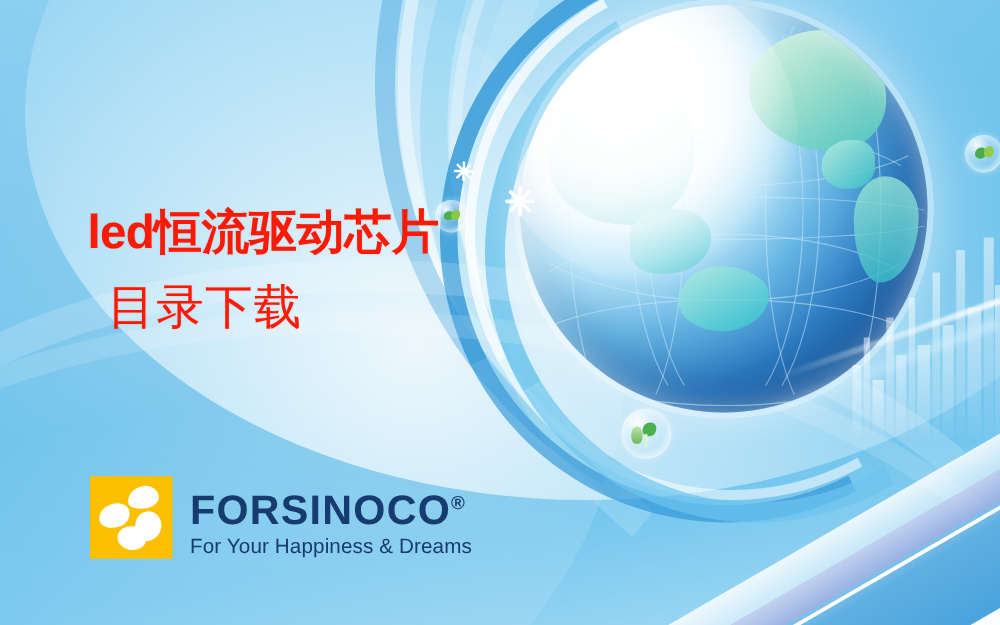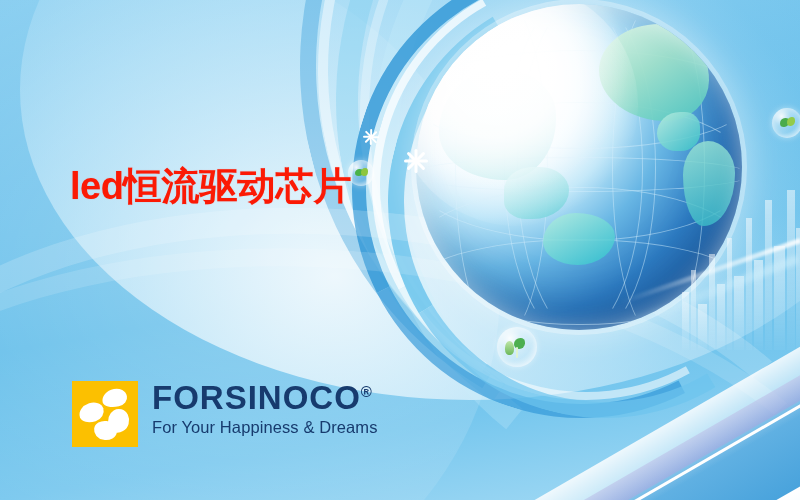--- a/index.html
+++ b/index.html
@@ -95,21 +95,21 @@
   }
   #headline .l1 .en{
     font-family:"Liberation Sans",sans-serif;font-weight:700;letter-spacing:-.5px;
   }
   #headline .l2{
     display:block;font-size:38px;margin-left:16px;margin-top:14px;
     font-family:"Liberation Serif","DejaVu Serif",serif;letter-spacing:1px;
   }
 
   
-  #logo{position:absolute;left:72px;top:381px;display:flex;align-items:flex-start;}
+  #logo{position:absolute;left:72px;top:381px;display:flex;align-items:flex-end;}
   #logo-mark{
     position:relative;width:66px;height:66px;background:#fcc000;flex:none;
   }
   #logo-mark .petal{position:absolute;background:#fff;}
   #logo-text{margin-left:14px;}
   #brand{
     display:block;color:#173b6e;font-weight:700;font-size:33px;
     letter-spacing:1px;line-height:1;position:relative;
     font-family:"Liberation Sans",sans-serif;
   }
@@ -226,20 +226,21 @@
     <span style="height:12px;width:3px;transform:translate(-50%,0) rotate(90deg);"></span>
     <span style="height:12px;width:3px;transform:translate(-50%,0) rotate(135deg);"></span>
     <span style="height:12px;width:3px;transform:translate(-50%,0) rotate(180deg);"></span>
     <span style="height:12px;width:3px;transform:translate(-50%,0) rotate(225deg);"></span>
     <span style="height:12px;width:3px;transform:translate(-50%,0) rotate(270deg);"></span>
     <span style="height:12px;width:3px;transform:translate(-50%,0) rotate(315deg);"></span>
   </div>
 
   <div id="headline">
     <span class="l1"><span class="en">led</span><span>恒流驱动芯片</span></span>
+    <span class="l2">目录下载</span>
   </div>
 
   <div id="logo">
     <div id="logo-mark">
       <span class="petal" style="left:30px;top:8px;width:25px;height:18px;border-radius:55% 45% 40% 60%/60% 55% 45% 40%;transform:rotate(-12deg);"></span>
       <span class="petal" style="left:36px;top:28px;width:21px;height:24px;border-radius:48% 52% 55% 45%/45% 50% 50% 55%;transform:rotate(16deg);"></span>
       <span class="petal" style="left:7px;top:22px;width:25px;height:19px;border-radius:52% 48% 45% 55%/55% 48% 52% 45%;transform:rotate(-18deg);"></span>
       <span class="petal" style="left:22px;top:40px;width:23px;height:19px;border-radius:50% 50% 52% 48%/48% 52% 48% 52%;transform:rotate(8deg);"></span>
     </div>
     <div id="logo-text">

